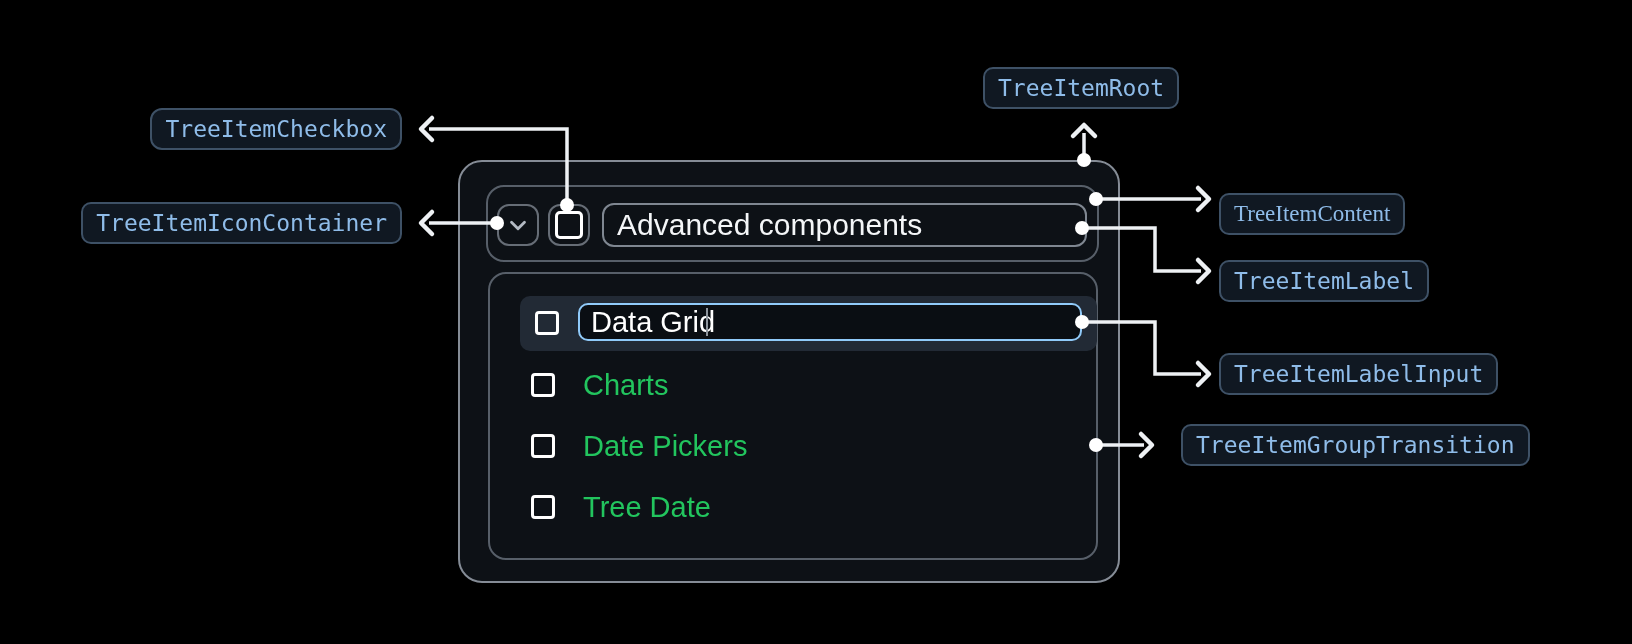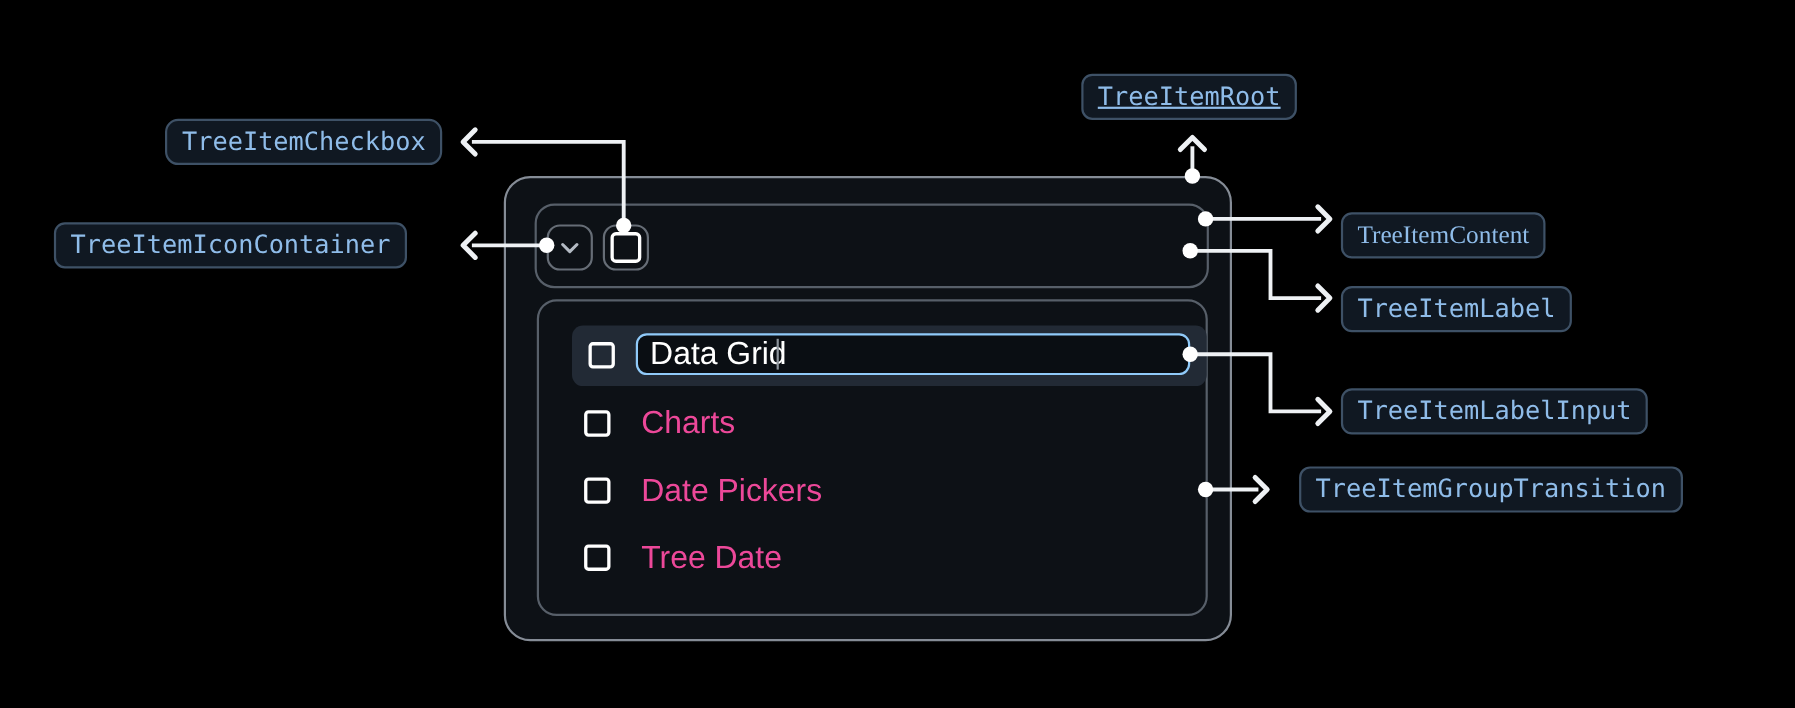--- a/index.html
+++ b/index.html
@@ -22,21 +22,21 @@
              border-radius:12px;color:#f4f6f8;font-size:30px;line-height:40px;
              padding-left:13px;white-space:nowrap;overflow:hidden;}
   .group{left:486px;top:270px;width:610px;height:288px;border:2px solid #575f69;
          border-radius:18px;}
   .row-highlight{left:518px;top:294px;width:577px;height:55px;border-radius:10px;
                  background:#222a35;}
   .edit-input{left:578px;top:303px;width:504px;height:38px;border:2px solid #90caf9;
               border-radius:10px;background:#0a0e13;color:#fff;font-size:29px;
               padding:0 0 0 11px;font-family:"Liberation Sans", sans-serif;outline:none;}
   .caret{left:706px;top:308px;width:2px;height:28px;background:#8d949c;}
-  .row-label{color:#ec4899;font-size:29px;line-height:40px;white-space:nowrap;}
+  .row-label{color:#22c55e;font-size:29px;line-height:40px;white-space:nowrap;}
 
   
   .chip{position:absolute;box-sizing:border-box;height:42px;line-height:38px;
         padding:0 13px;border:2px solid #3e5166;border-radius:10px;background:#101822;
         color:#8fbce9;font-family:"DejaVu Sans Mono", monospace;font-size:23px;
         white-space:nowrap;}
 
   svg.overlay{position:absolute;left:0;top:0;pointer-events:none;}
   .conn{stroke:#eef1f4;stroke-width:3.5;fill:none;}
   .head{stroke:#eef1f4;stroke-width:4.5;fill:none;stroke-linecap:round;stroke-linejoin:round;}
@@ -51,20 +51,21 @@
   <div class="abs icon-btn" style="left:37px;top:42px;">
     <span style="display:flex;">
       <svg width="26" height="26" viewBox="0 0 24 24">
         <polyline points="6,9.5 12,15.5 18,9.5" stroke="#b3bac3" stroke-width="2.6" fill="none" stroke-linecap="round" stroke-linejoin="round"></polyline>
       </svg>
     </span>
   </div>
   <div class="abs cb-btn" style="left:88px;top:42px;">
     <span class="cb-icon"></span>
   </div>
+  <div class="abs label-box" style="left:142px;top:41px;">Advanced components</div>
 
   <div class="abs group" style="left:28px;top:110px;"></div>
 
   <div class="abs row-highlight" style="left:60px;top:134px;"></div>
   <span class="abs cb-small" style="left:75px;top:149px;"></span>
 </div>
 
 <input class="abs edit-input" value="Data Grid" style="">
 <div class="abs caret"></div>
 
@@ -103,18 +104,18 @@
   <circle class="dot" cx="567" cy="205" r="7"></circle>
   <circle class="dot" cx="497" cy="223" r="7"></circle>
   <circle class="dot" cx="1084" cy="160" r="7"></circle>
   <circle class="dot" cx="1096" cy="199" r="7"></circle>
   <circle class="dot" cx="1082" cy="228" r="7"></circle>
   <circle class="dot" cx="1082" cy="322" r="7"></circle>
   <circle class="dot" cx="1096" cy="445" r="7"></circle>
 </svg>
 
 <div class="chip" style="right:1230px;top:108px;border-radius:12px;">TreeItemCheckbox</div>
-<div class="chip" style="right:1262px;top:202px;">TreeItemIconContainer</div>
-<div class="chip" style="left:983px;top:67px;text-decoration:underline;">TreeItemRoot</div>
+<div class="chip" style="right:1230px;top:202px;">TreeItemIconContainer</div>
+<div class="chip" style="left:983px;top:67px;">TreeItemRoot</div>
 <div class="chip" style="left:1219px;top:193px;font-family:Liberation Serif, serif;">TreeItemContent</div>
 <div class="chip" style="left:1219px;top:260px;">TreeItemLabel</div>
 <div class="chip" style="left:1219px;top:353px;">TreeItemLabelInput</div>
 <div class="chip" style="left:1162px;top:424px;margin-left:19px;">TreeItemGroupTransition</div>
 
 </body></html>

